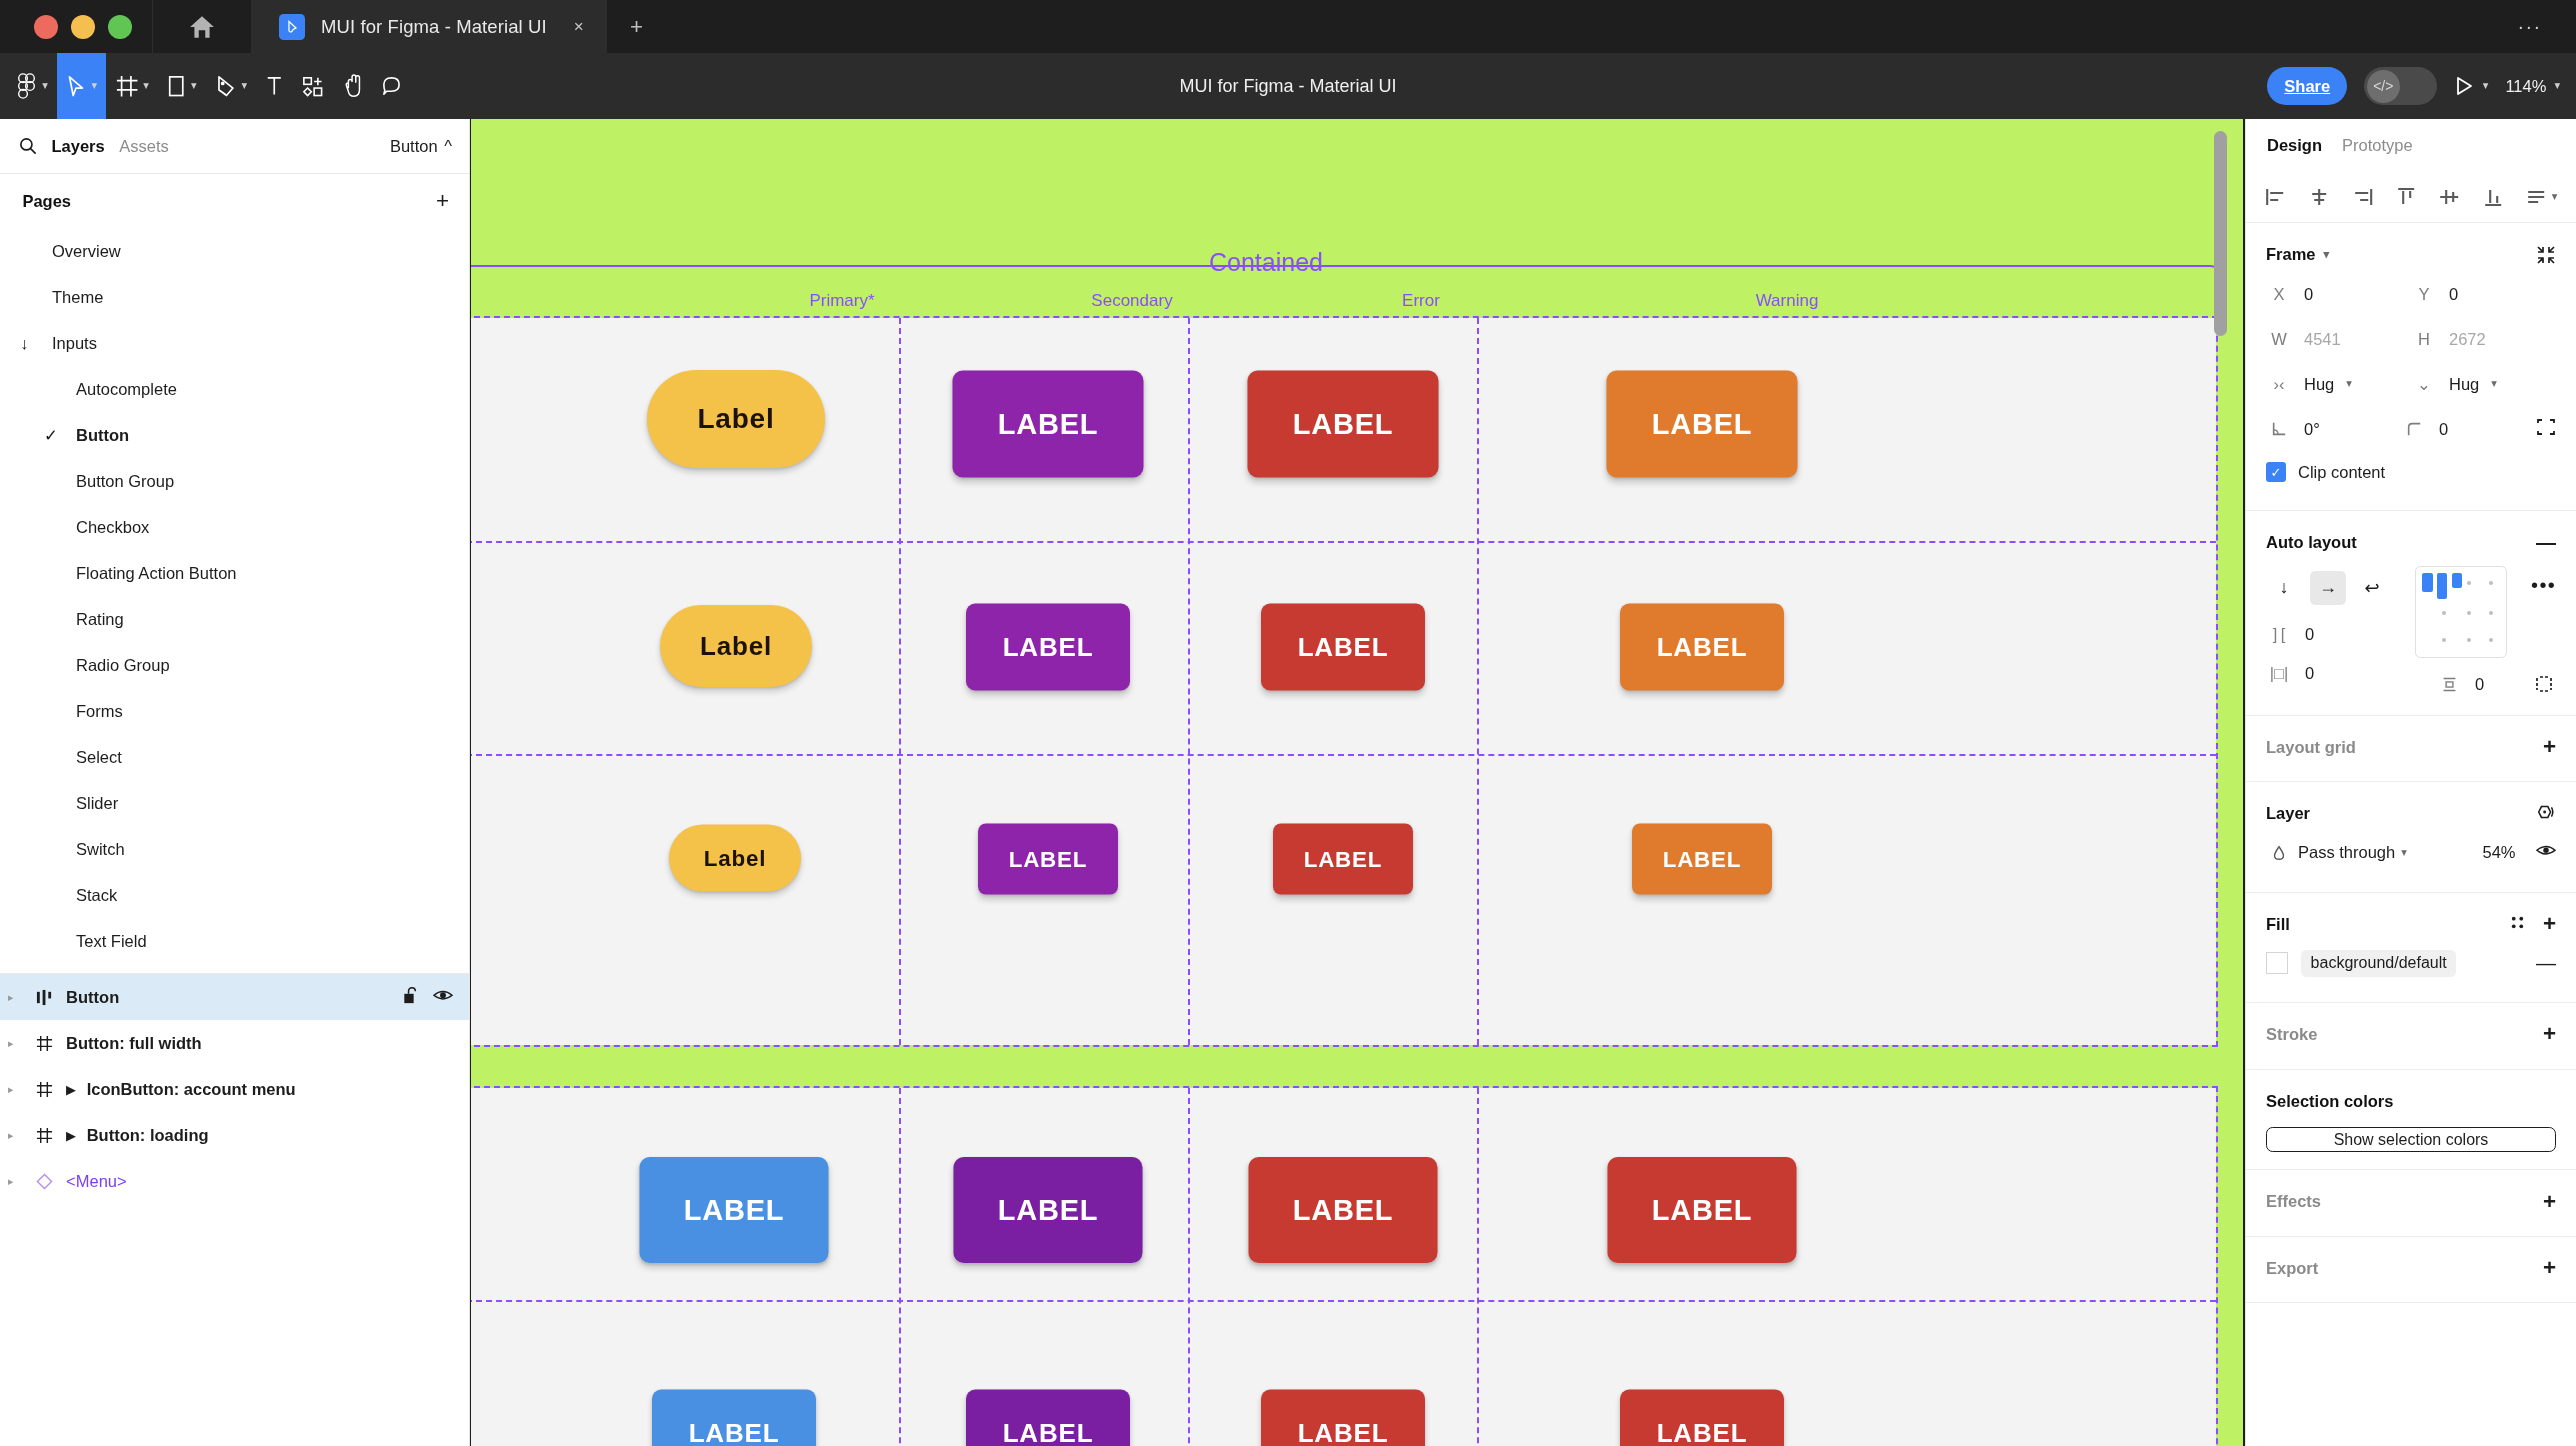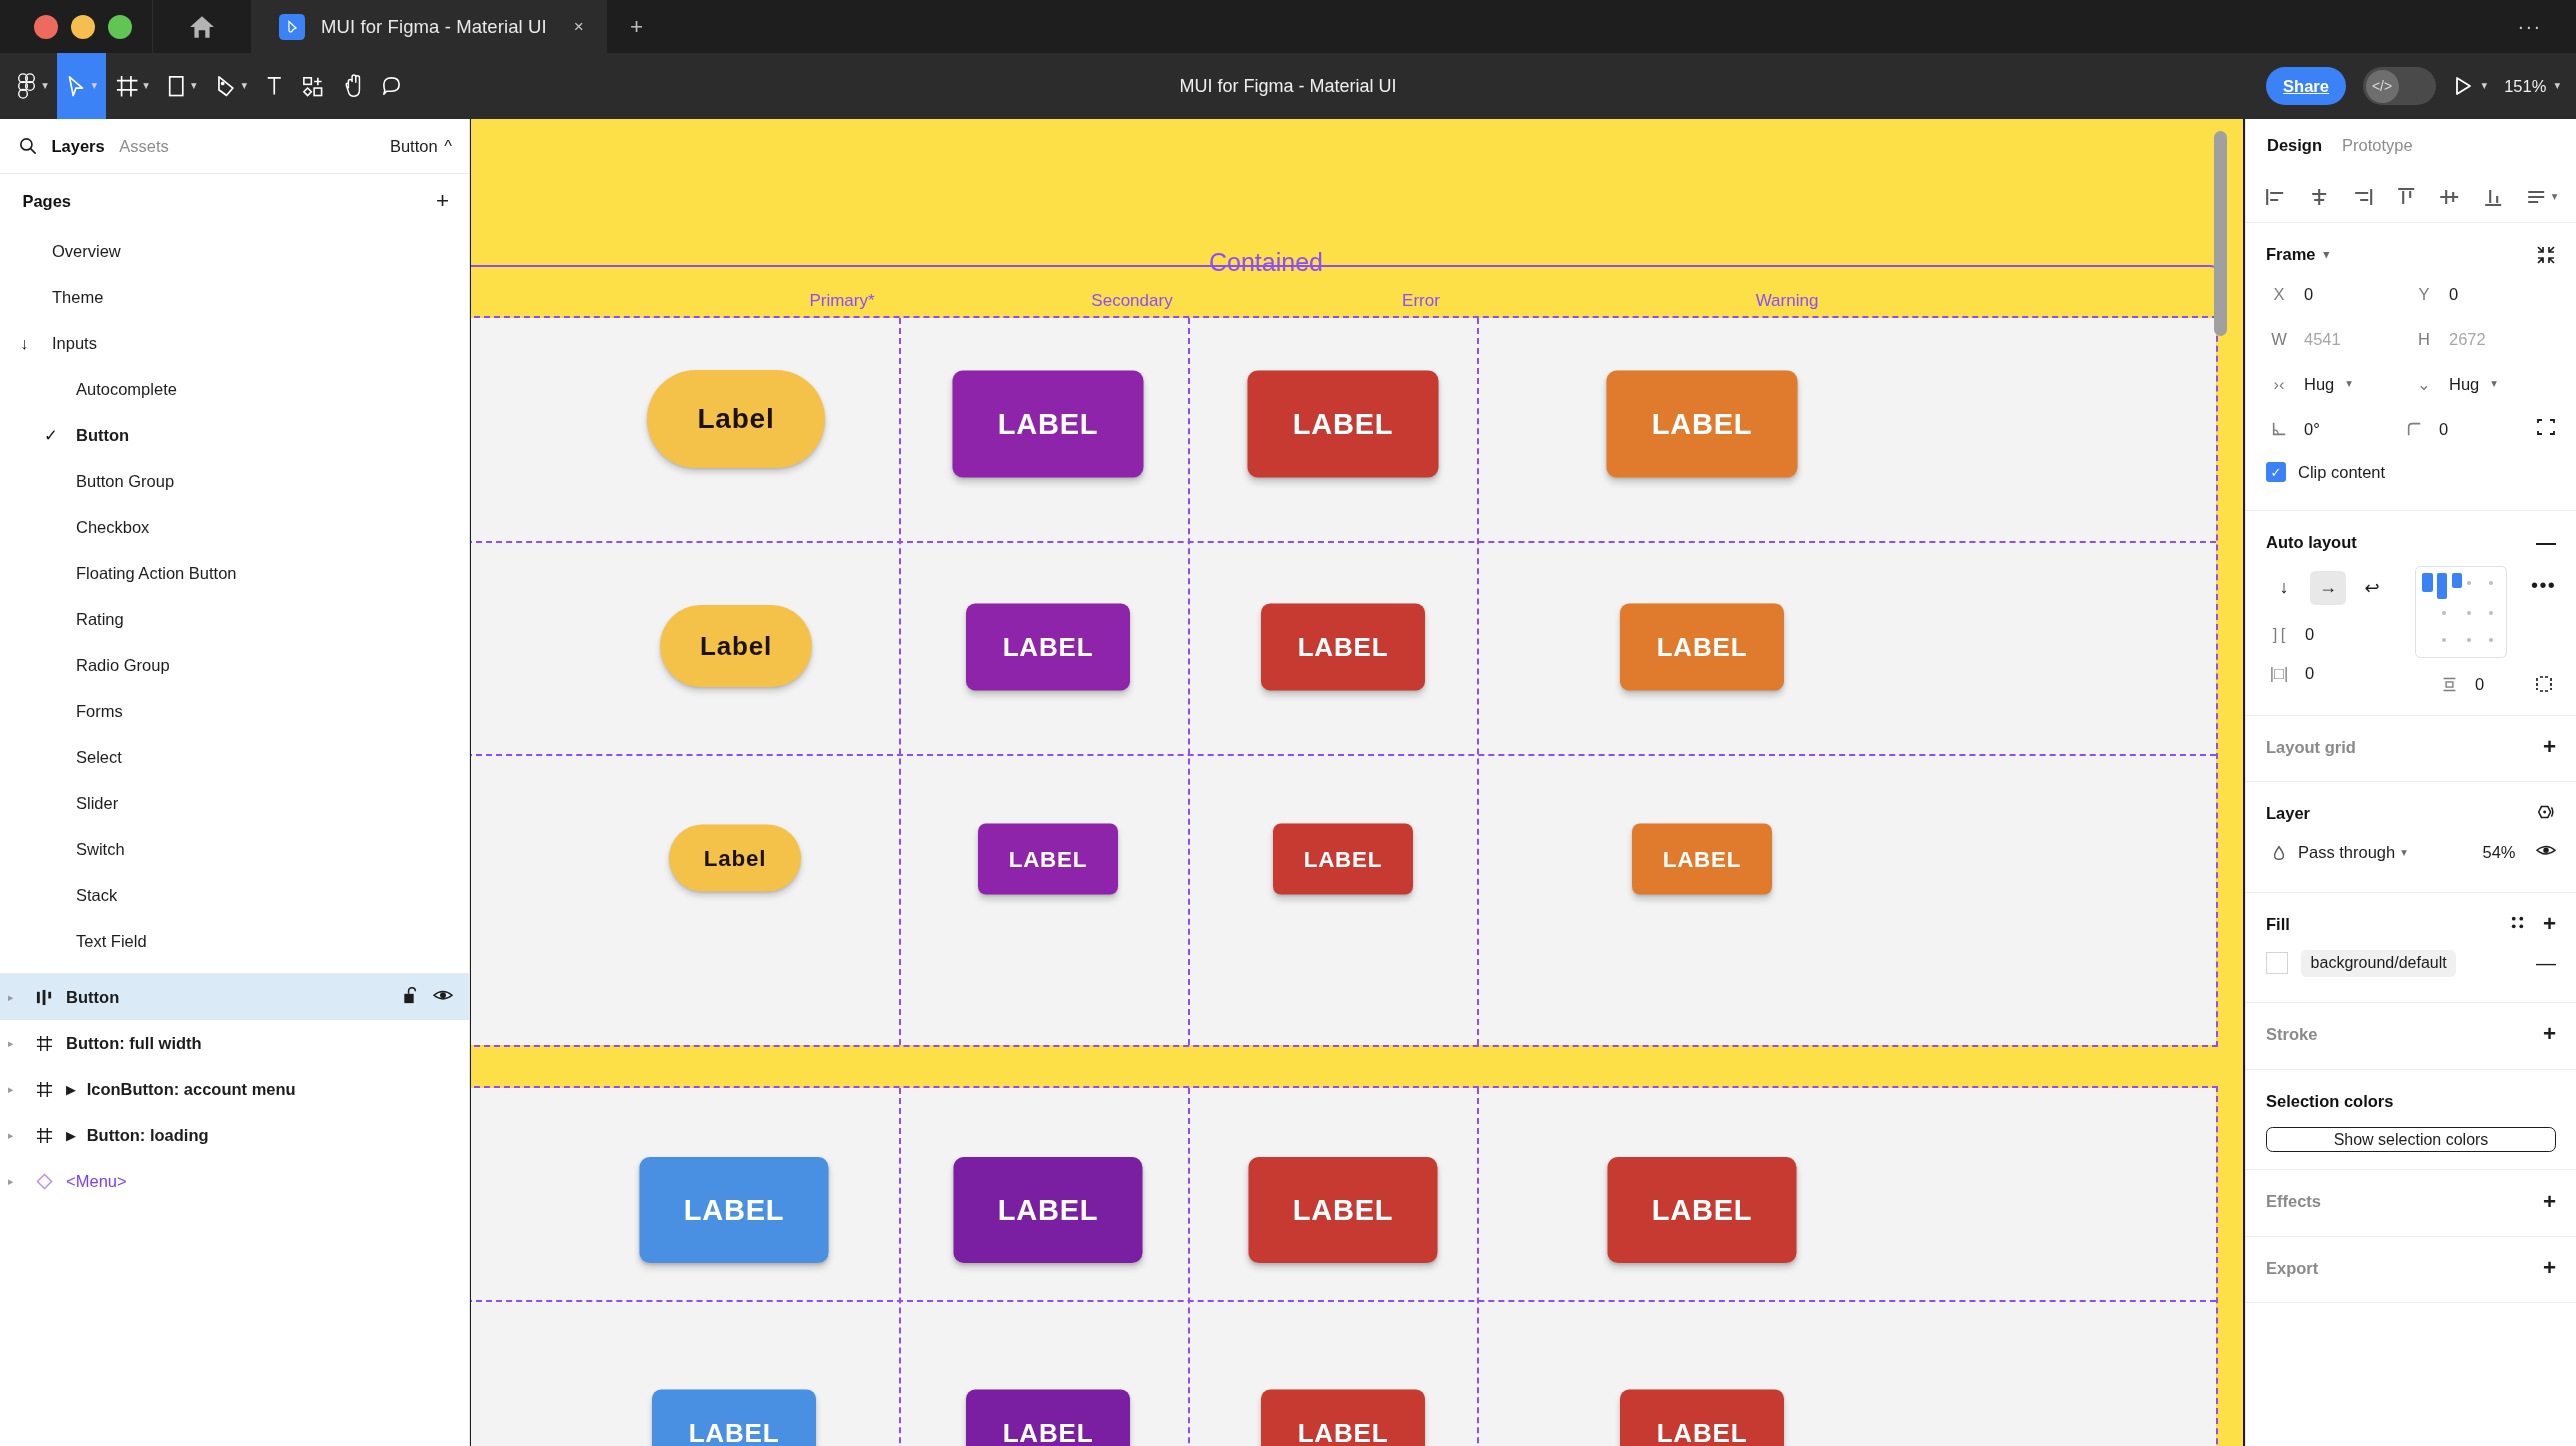--- a/index.html
+++ b/index.html
@@ -126,21 +126,21 @@
   .lico { width: 22.4px; display: flex; align-items: center; justify-content: center; }
   .ltxt { font-weight: bold; white-space: nowrap; }
   .ltxt.comp { color: #7b3ff2; font-weight: normal; }
   .layer-right {
     position: absolute; right: 16px; display: flex; align-items: center; gap: 16px;
   }
 
   
   .canvas {
     position: absolute; left: 471px; top: 119px; width: 1772px; height: 1328px;
-    background: #fde047; overflow: hidden;
+    background: #bef264; overflow: hidden;
   }
   .frame-title {
     position: absolute; font-size: 25px; color: #8b4dff; white-space: nowrap;
   }
   .group-bracket { position: absolute; border: 2.6px solid #8b4dff; }
   .colhead {
     position: absolute; font-size: 17px; color: #8b4dff; font-weight: 500;
     text-align: center; white-space: nowrap; transform: translateX(-50%);
   }
   .rowhead {
@@ -316,21 +316,21 @@
     <div class="devmode">
       <div class="devmode-knob">&lt;/&gt;</div>
     </div>
     <div class="play-grp">
       <svg width="20" height="20" viewBox="0 0 20 20">
           <path d="M4 2 L17 10 L4 18 Z" fill="none" stroke="#fff" stroke-width="1.8" stroke-linejoin="round"></path>
         </svg>
       <span class="chev">▾</span>
     </div>
     <div class="zoom-grp">
-      <span>151%</span>
+      <span>114%</span>
       <span class="chev">▾</span>
     </div>
   </div>
 </div>
 
 <div class="leftpanel">
   <div class="lp-tabs">
     <svg width="18.5" height="18.5" viewBox="0 0 20 20">
         <circle cx="8" cy="8" r="6" fill="none" stroke="#1d1d1d" stroke-width="1.8"></circle>
         <path d="M12.5 12.5 L18 18" stroke="#1d1d1d" stroke-width="1.8"></path>

